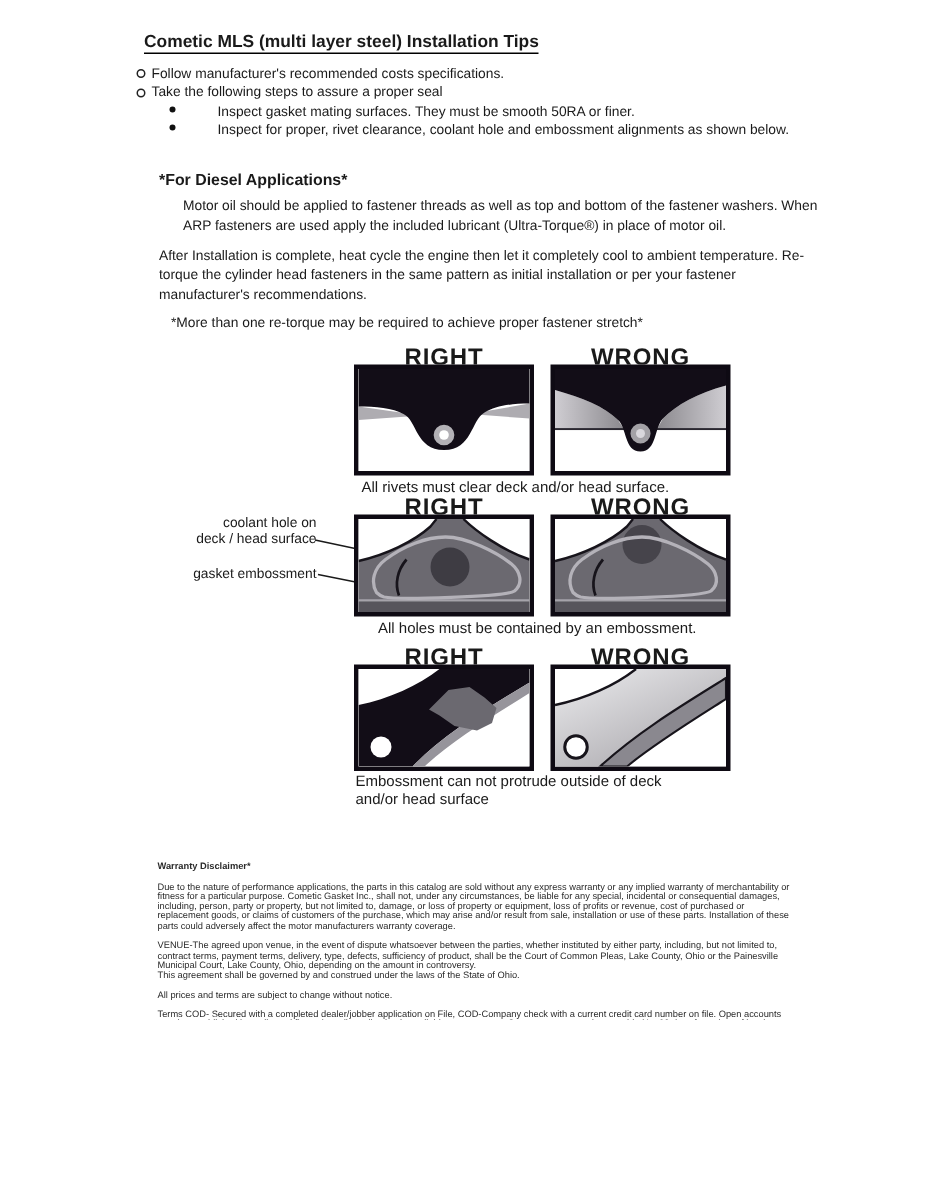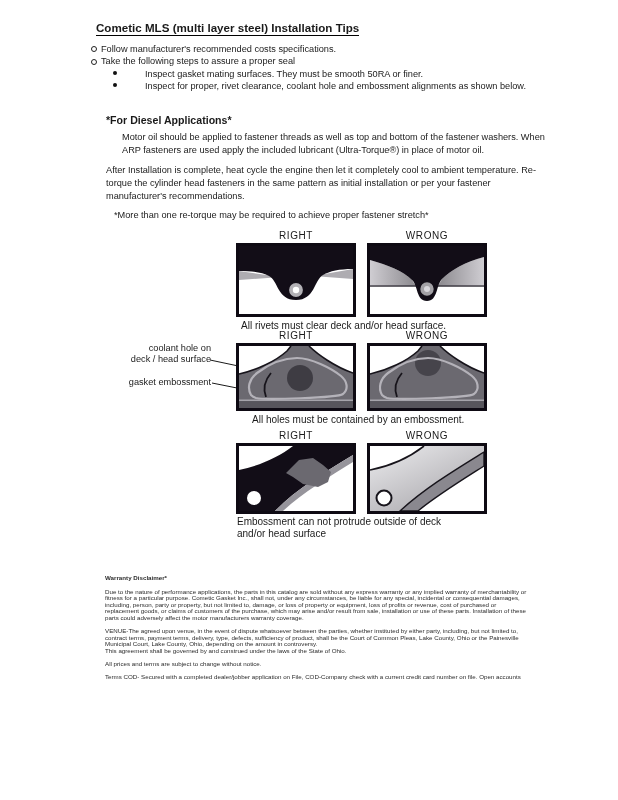--- a/index.html
+++ b/index.html
@@ -8,21 +8,21 @@
   .abs{position:absolute;}
   .title{font-size:11.6px;font-weight:bold;}
   .title span{display:inline-block;border-bottom:1.6px solid #000;padding-bottom:1px;}
   .bullets{font-size:9.2px;line-height:12.3px;}
   .brow{display:flex;align-items:flex-start;}
   .bmark{flex:0 0 auto;width:4px;height:4px;border:1px solid #222;border-radius:50%;margin:3.4px 4px 0 0;}
   .sdot{flex:0 0 auto;width:4px;height:4px;background:#111;border-radius:50%;margin:3.6px 3px 0 0;}
   .sub{margin-left:22px;gap:25px;}
   .h2{font-size:10.6px;font-weight:bold;}
   .para{font-size:9.2px;line-height:13.2px;width:430px;}
-  .figlabel{font-size:10px;font-weight:normal;letter-spacing:.6px;text-align:center;width:120px;}
+  .figlabel{font-size:16px;font-weight:bold;letter-spacing:.6px;text-align:center;width:120px;}
   .figbox{width:120px;height:74px;border:3px solid #0e0a13;box-sizing:border-box;background:#fff;}
   .figbox svg{display:block;width:100%;height:100%;}
   .caption{font-size:10px;font-weight:normal;line-height:11.5px;}
   .annot{font-size:9.2px;line-height:10.6px;text-align:right;width:116px;}
   .preline{white-space:pre-line;}
   .legal{width:423px;font-size:6.2px;line-height:6.6px;color:#2b2b2b;}
   .legal p{margin:0 0 6.4px 0;}
   .legal .lh{font-weight:bold;margin:0 0 7px 0;}
   .footer-code{font-size:12px;color:#b91c1c;text-align:right;}
 </style>

